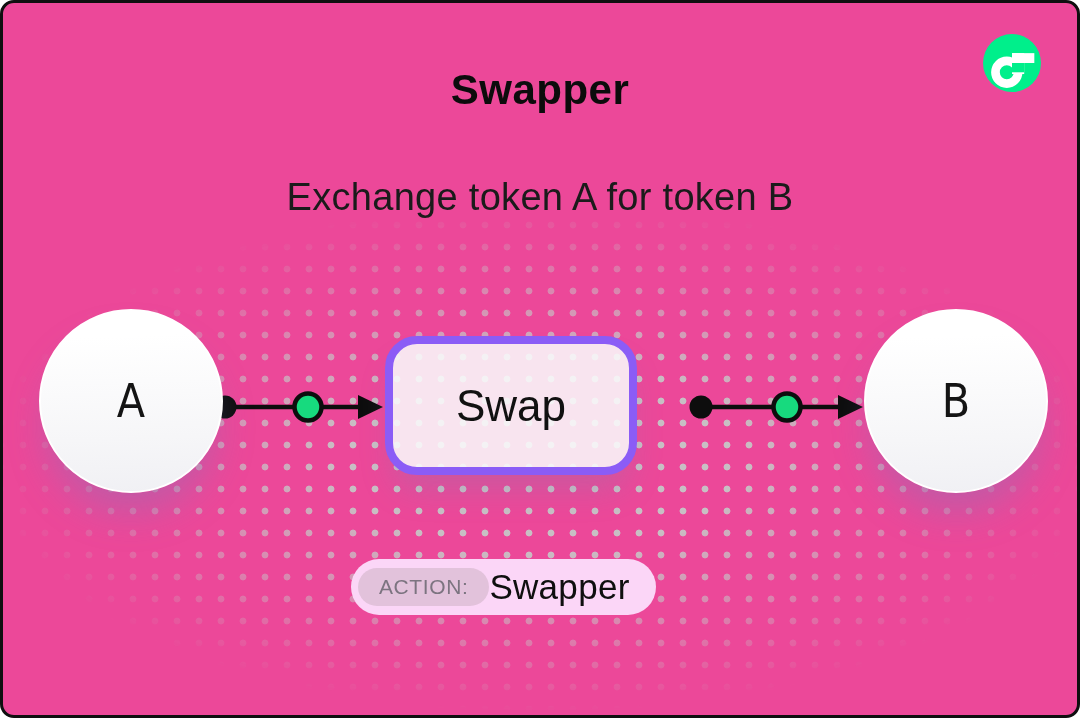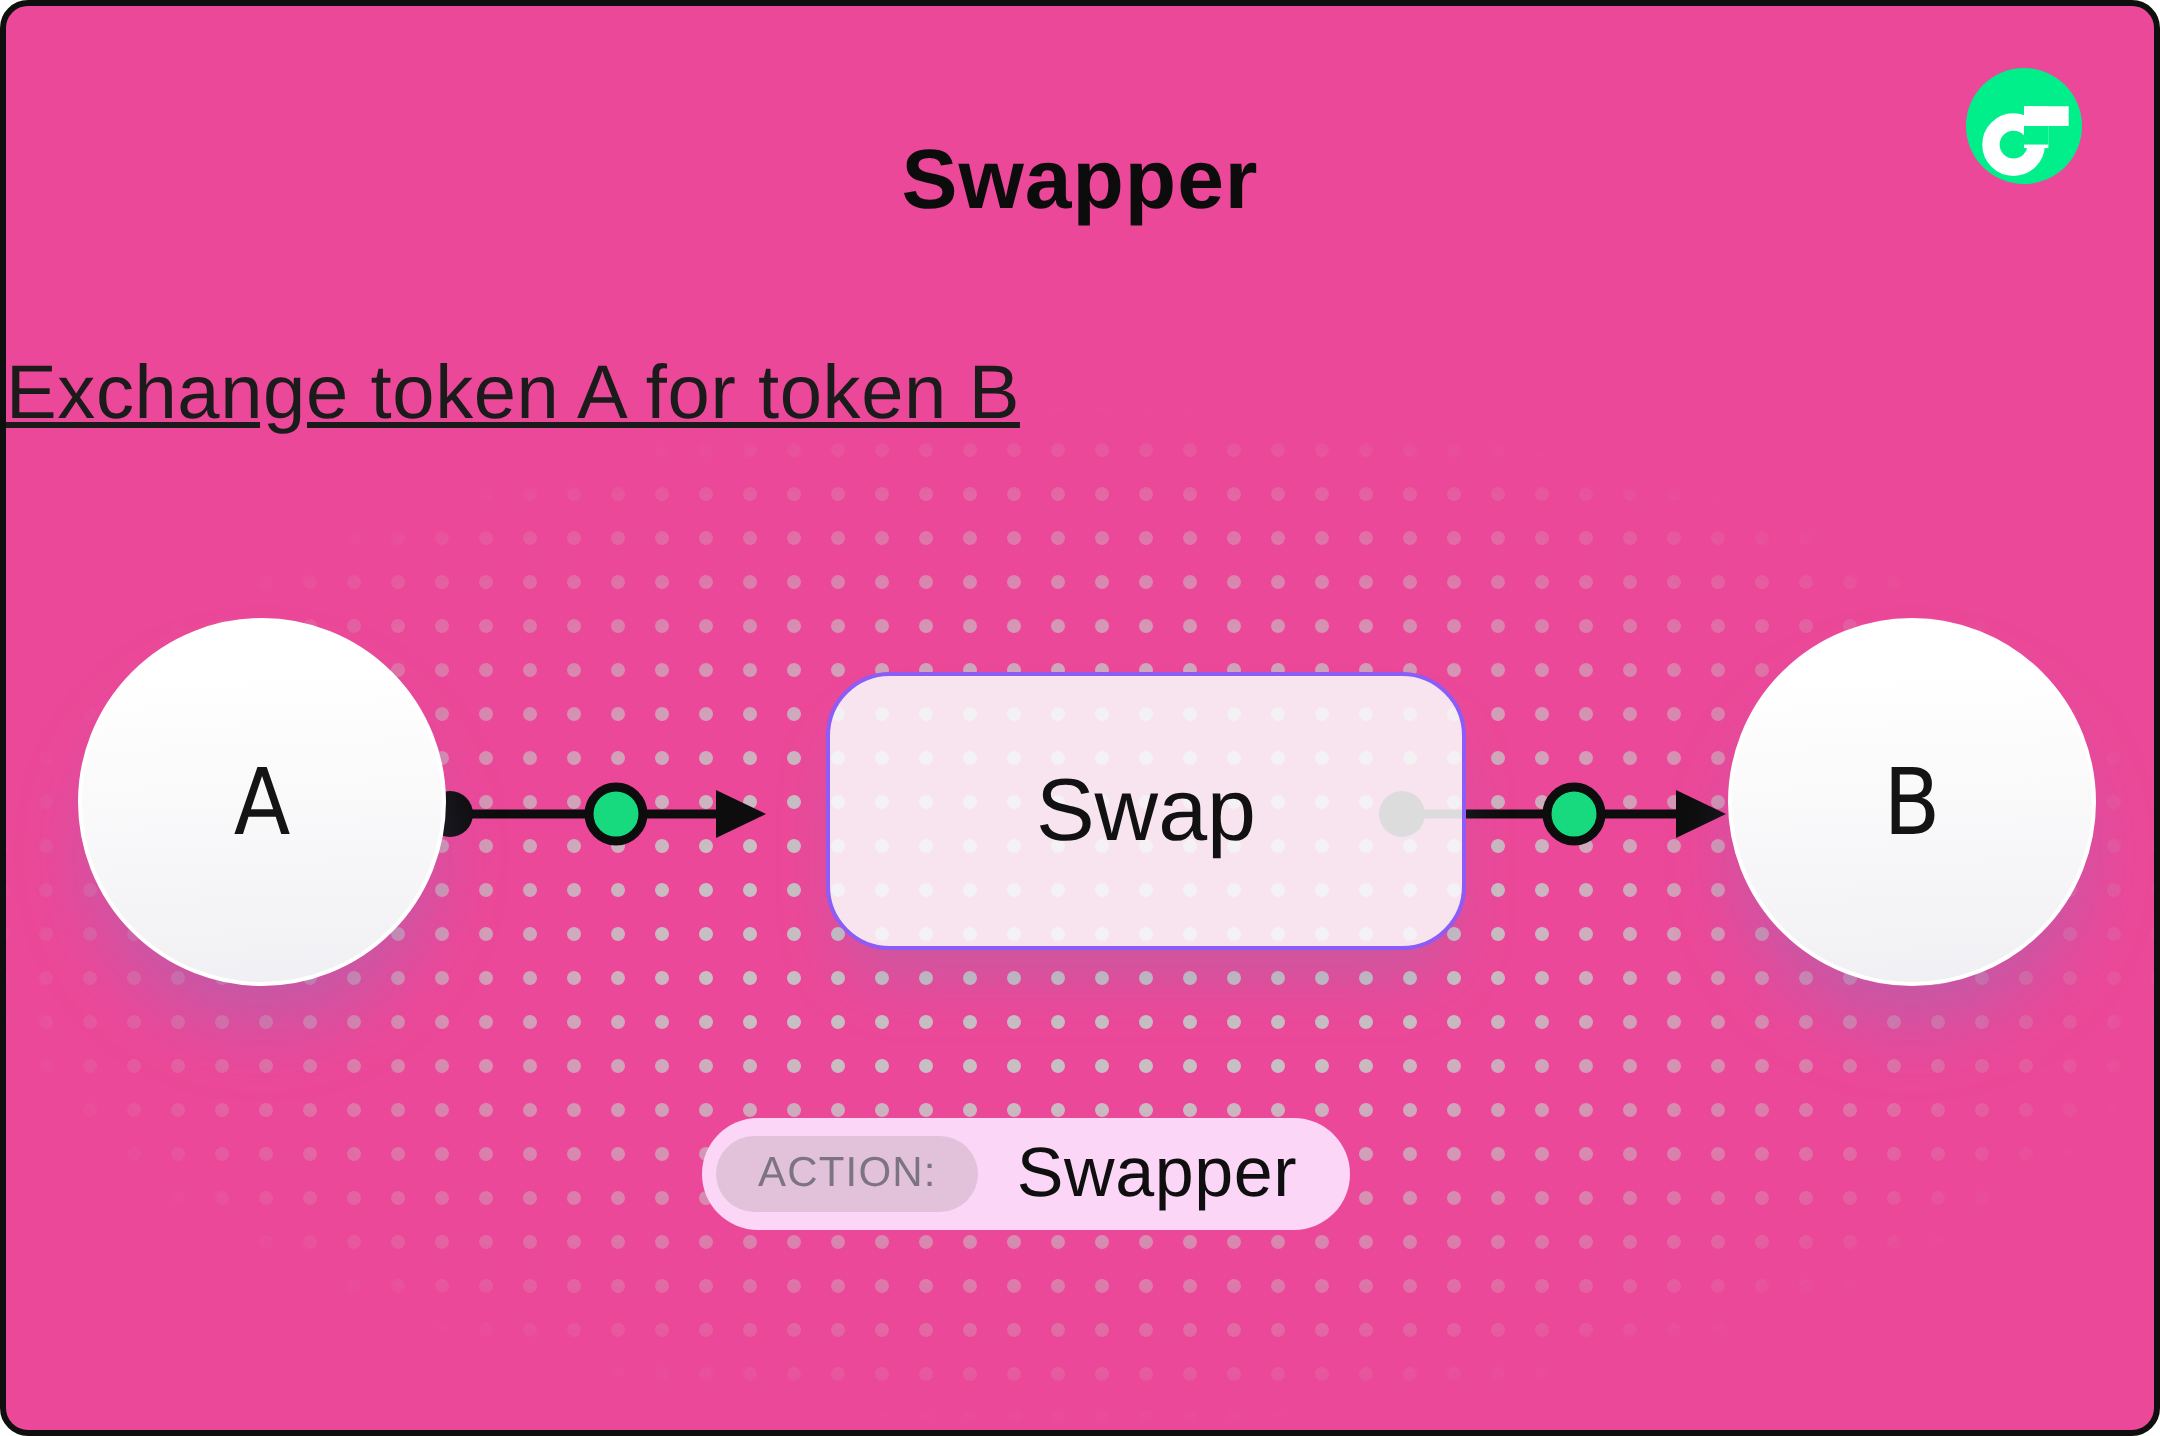--- a/index.html
+++ b/index.html
@@ -36,25 +36,25 @@
     text-align: center;
     font-size: 42px;
     font-weight: 700;
     letter-spacing: 0.5px;
     color: #0c0c0c;
   }
   .page-subtitle {
     position: absolute;
     left: 0; right: 0;
     top: 173px;
+    text-align: center;
     font-size: 38px;
     font-weight: 400;
     letter-spacing: 0.3px;
     color: #1b1b1b;
-    text-decoration: underline;
   }
   .logo {
     position: absolute;
     top: 31px;
     right: 36px;
     width: 58px;
     height: 58px;
   }
   .token-circle {
     position: absolute;
@@ -74,31 +74,30 @@
   .token-label {
     font-size: 46px;
     color: #141414;
     font-family: "DejaVu Sans", "Liberation Sans", sans-serif;
     font-stretch: condensed;
   }
   .swap-box {
     position: absolute;
     left: 382px;
     top: 333px;
-    width: 320px;
+    width: 252px;
     height: 139px;
     box-sizing: border-box;
-    border: 2px solid #8b5cf6;
+    border: 8px solid #8b5cf6;
     border-radius: 32px;
     background: rgba(249,249,250,0.88);
     box-shadow: 0 22px 32px -8px rgba(125,125,175,0.30);
     display: flex;
     align-items: center;
     justify-content: center;
-    margin-left: 28px;
   }
   .swap-label {
     font-size: 44px;
     color: #111111;
   }
   .connectors {
     position: absolute;
     inset: 0;
     width: 1080px;
     height: 718px;
@@ -107,21 +106,20 @@
   .action-badge {
     position: absolute;
     left: 348px;
     top: 556px;
     height: 56px;
     border-radius: 28px;
     background: #fbd6f7;
     display: inline-flex;
     align-items: center;
     padding: 0 26px 0 7px;
-    gap: 19px;
   }
   .action-badge-tag {
     height: 38px;
     border-radius: 19px;
     background: #e2c2db;
     display: flex;
     align-items: center;
     padding: 0 21px;
     font-size: 21px;
     letter-spacing: 0.6px;

